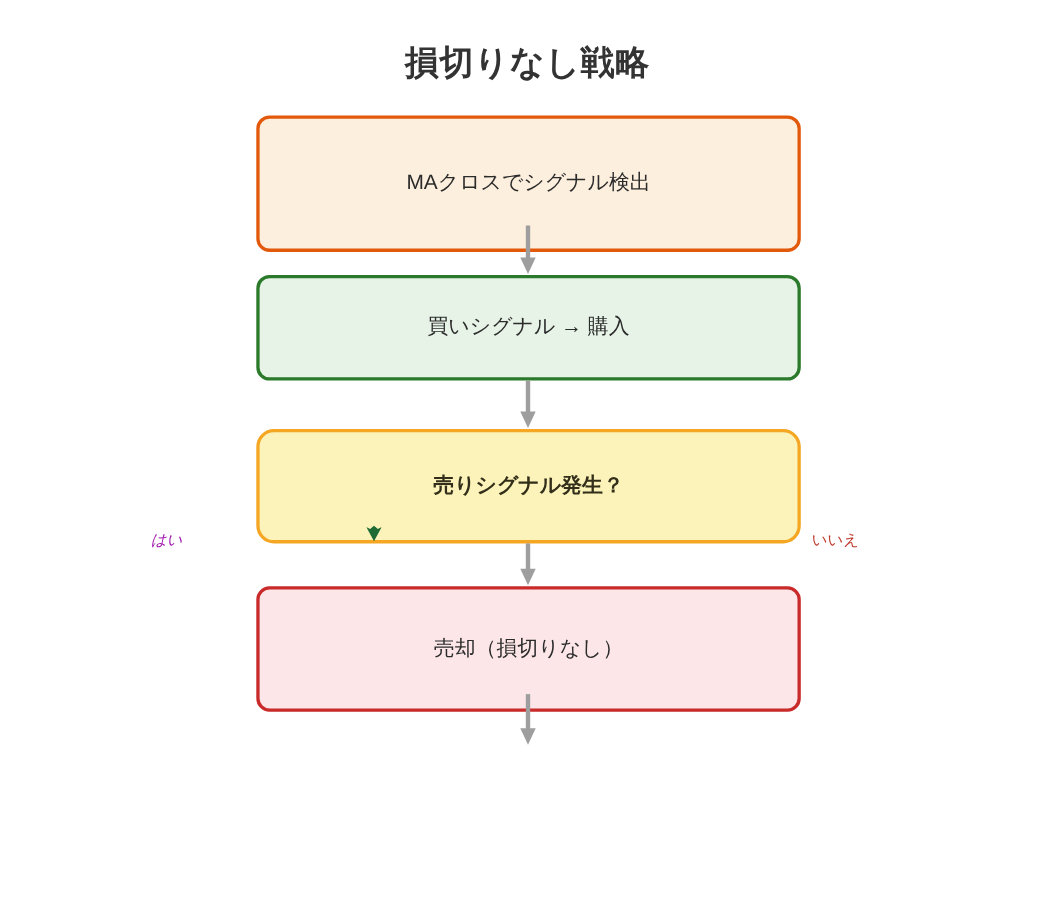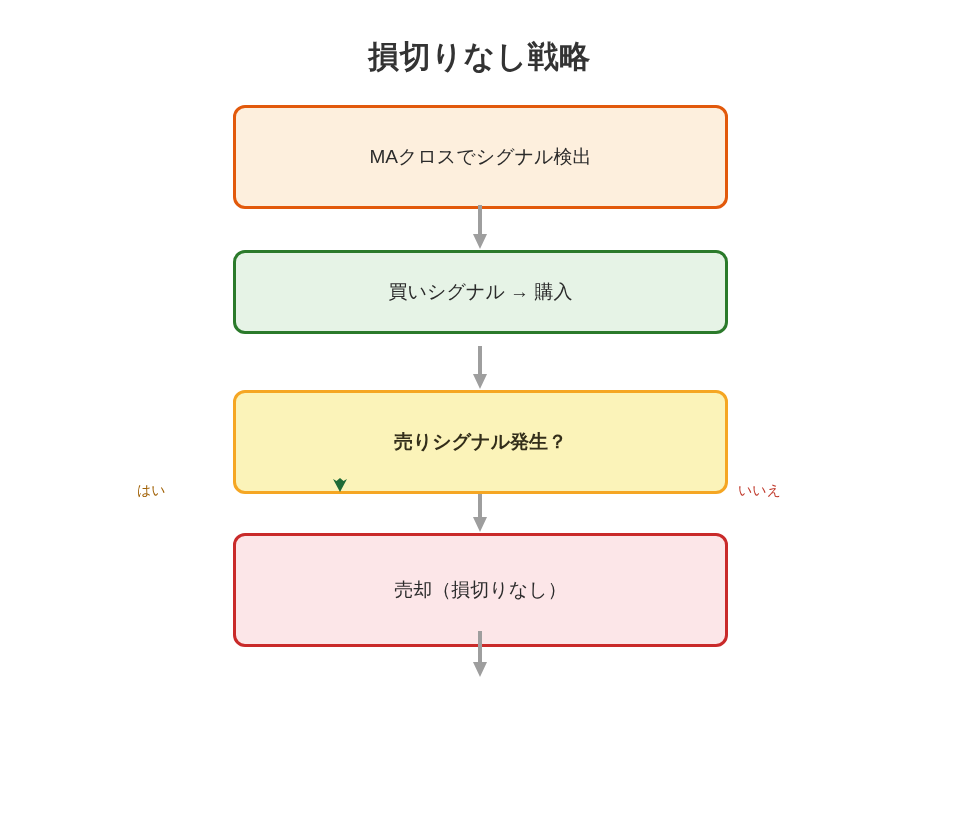--- a/index.html
+++ b/index.html
@@ -46,43 +46,43 @@
     border-radius: 12px;
     display: flex;
     align-items: center;
     justify-content: center;
     text-align: center;
     font-size: 19px;
     line-height: 28px;
     color: #2b2b2b;
   }
 
-  .node-1 { top: 105px;  height: 104px; background: #FDEFDD; border-color: #E2590B; }
-  .node-2 { top: 250px;  height: 84px;  background: #E6F3E6; border-color: #2B7A2B; }
+  .node-1 { top: 105px;  height: 124px; background: #FDEFDD; border-color: #E2590B; }
+  .node-2 { top: 250px;  height: 96px;  background: #E6F3E6; border-color: #2B7A2B; }
   .node-3 { top: 390px;  height: 104px; background: #FBF3B9; border-color: #F5A623;
-            font-weight: bold; color: #332e1a; }
+            font-weight: bold; color: #332e1a; border-radius: 16px; }
   .node-4 { top: 533px;  height: 114px;  background: #FCE6E8; border-color: #C92A2A; }
   .node-5 { top: 678px;  height: 97px;  background: #FDEFDD; border-color: #E2590B; }
 
   
   .connector {
     position: absolute;
     left: 472px;
     width: 16px;
   }
   .connector svg { display: block; overflow: visible; }
 
   
   .branch-label {
     position: absolute;
     font-size: 14px;
     line-height: 18px;
     white-space: nowrap;
   }
-  .branch-yes  { left: 137px; top: 481px; color: #a16207; }
+  .branch-yes  { left: 137px; top: 481px; color: #a21caf; font-style: italic; }
   .branch-no   { left: 738px; top: 481px; color: #C0392B; }
 
   
   .yes-arrowhead {
     position: absolute;
     left: 333px;
     top: 477px;
     width: 14px;
     height: 16px;
   }

